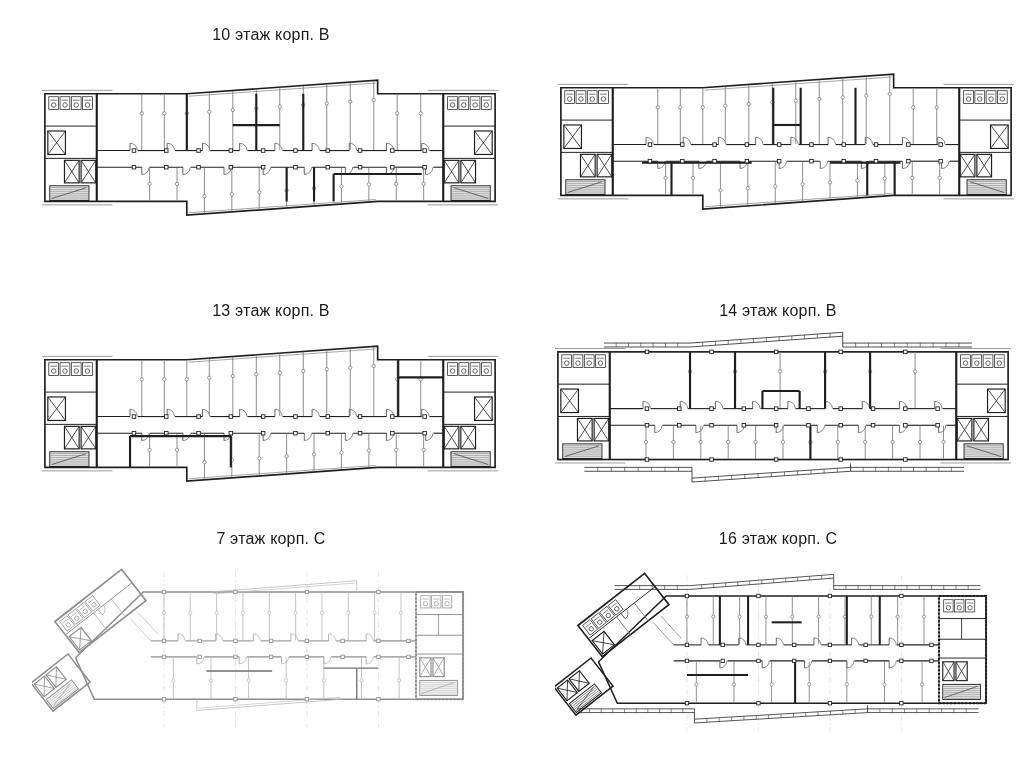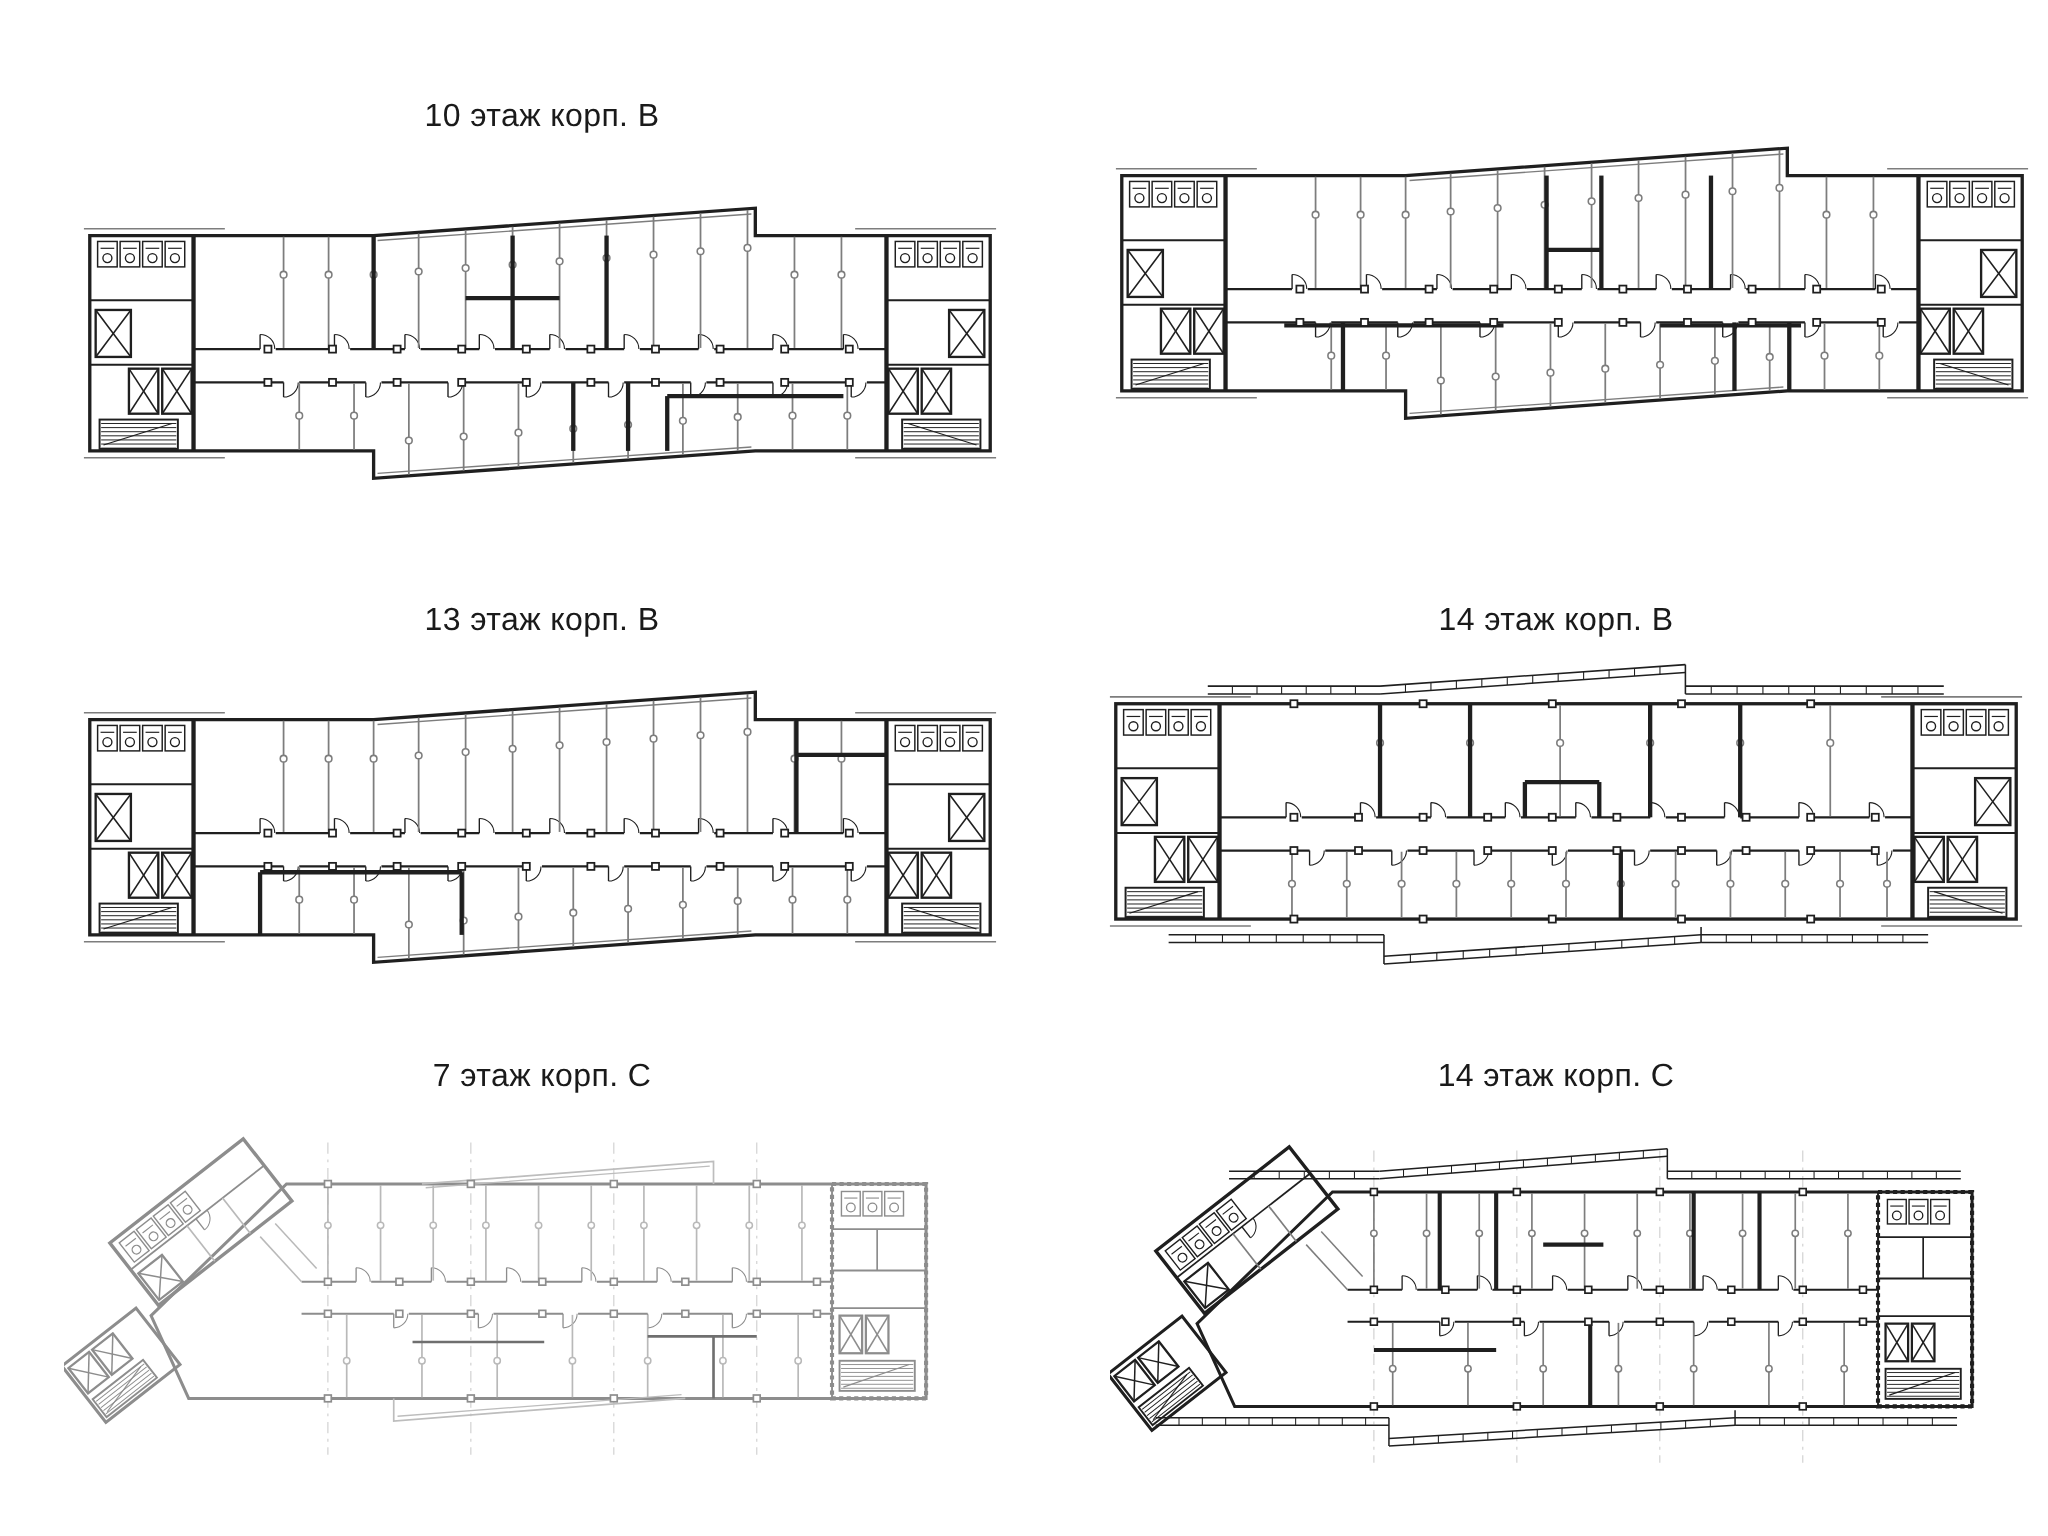--- a/index.html
+++ b/index.html
@@ -7,21 +7,21 @@
     width:1024px;height:768px;position:relative;overflow:hidden;
     background:#ffffff;
     font-family:"Liberation Sans", sans-serif;
   }
   .cell{position:absolute;}
   .caption{
     text-align:center;font-size:16px;color:#1a1a1a;letter-spacing:.2px;
     height:22px;line-height:22px;
   }
   svg{display:block;}
-  .c1{left:30px;top:48px;width:482px;}
+  .c1{left:30px;top:24px;width:482px;}
   .c1 svg{margin:26px 0 0 10px;}
   .c2{left:543px;top:34px;width:470px;}
   .c2 svg{margin:32px 0 0 13px;}
   .c3{left:30px;top:280px;width:482px;margin-top:20px;}
   .c3 svg{margin:16px 0 0 10px;}
   .c4{left:543px;top:300px;width:470px;}
   .c4 svg{margin:8px 0 0 10px;}
   .c5{left:30px;top:528px;width:482px;}
   .c5 svg{margin:10px 0 0 2px;}
   .c6{left:543px;top:528px;width:470px;}
@@ -1109,21 +1109,21 @@
       <line x1="412.8" y1="132.1" x2="451.2" y2="132.1" stroke="#8d8d8d" stroke-width="0.5"></line>
       <line x1="412.8" y1="134.2" x2="451.2" y2="134.2" stroke="#8d8d8d" stroke-width="0.5"></line>
       <line x1="412.8" y1="136.29999999999998" x2="451.2" y2="136.29999999999998" stroke="#8d8d8d" stroke-width="0.5"></line>
       <line x1="412.8" y1="138.39999999999998" x2="451.2" y2="138.39999999999998" stroke="#8d8d8d" stroke-width="0.5"></line>
       <line x1="412.8" y1="140.49999999999997" x2="451.2" y2="140.49999999999997" stroke="#8d8d8d" stroke-width="0.5"></line>
       <line x1="412.8" y1="142.59999999999997" x2="451.2" y2="142.59999999999997" stroke="#8d8d8d" stroke-width="0.5"></line>
       <line x1="414" y1="142" x2="449" y2="130" stroke="#8d8d8d" stroke-width="0.6"></line>
     </svg>
 </div>
 <div class="cell c6">
-  <div class="caption">14 этаж корп. C</div>
+  <div class="caption">16 этаж корп. C</div>
   <svg width="452" height="174" viewBox="0 0 480 185">
       <line x1="140" y1="12" x2="140" y2="178" stroke="#cfcfcf" stroke-width="0.6" stroke-dasharray="6 3 1.5 3"></line>
       <line x1="216" y1="12" x2="216" y2="178" stroke="#cfcfcf" stroke-width="0.6" stroke-dasharray="6 3 1.5 3"></line>
       <line x1="292" y1="12" x2="292" y2="178" stroke="#cfcfcf" stroke-width="0.6" stroke-dasharray="6 3 1.5 3"></line>
       <line x1="368" y1="12" x2="368" y2="178" stroke="#cfcfcf" stroke-width="0.6" stroke-dasharray="6 3 1.5 3"></line>
       <path d="M118 34 L458 34 L458 148 L66 148 L46 104 Z" stroke="#1f1f1f" stroke-width="1.6" fill="none"></path>
       <line x1="63" y1="23" x2="143" y2="23" stroke="#1f1f1f" stroke-width="0.8"></line>
       <line x1="63" y1="27" x2="143" y2="27" stroke="#1f1f1f" stroke-width="0.8"></line>
       <line x1="76.33333333333333" y1="23" x2="76.33333333333333" y2="27" stroke="#1f1f1f" stroke-width="0.55"></line>
       <line x1="89.66666666666666" y1="23" x2="89.66666666666666" y2="27" stroke="#1f1f1f" stroke-width="0.55"></line>

